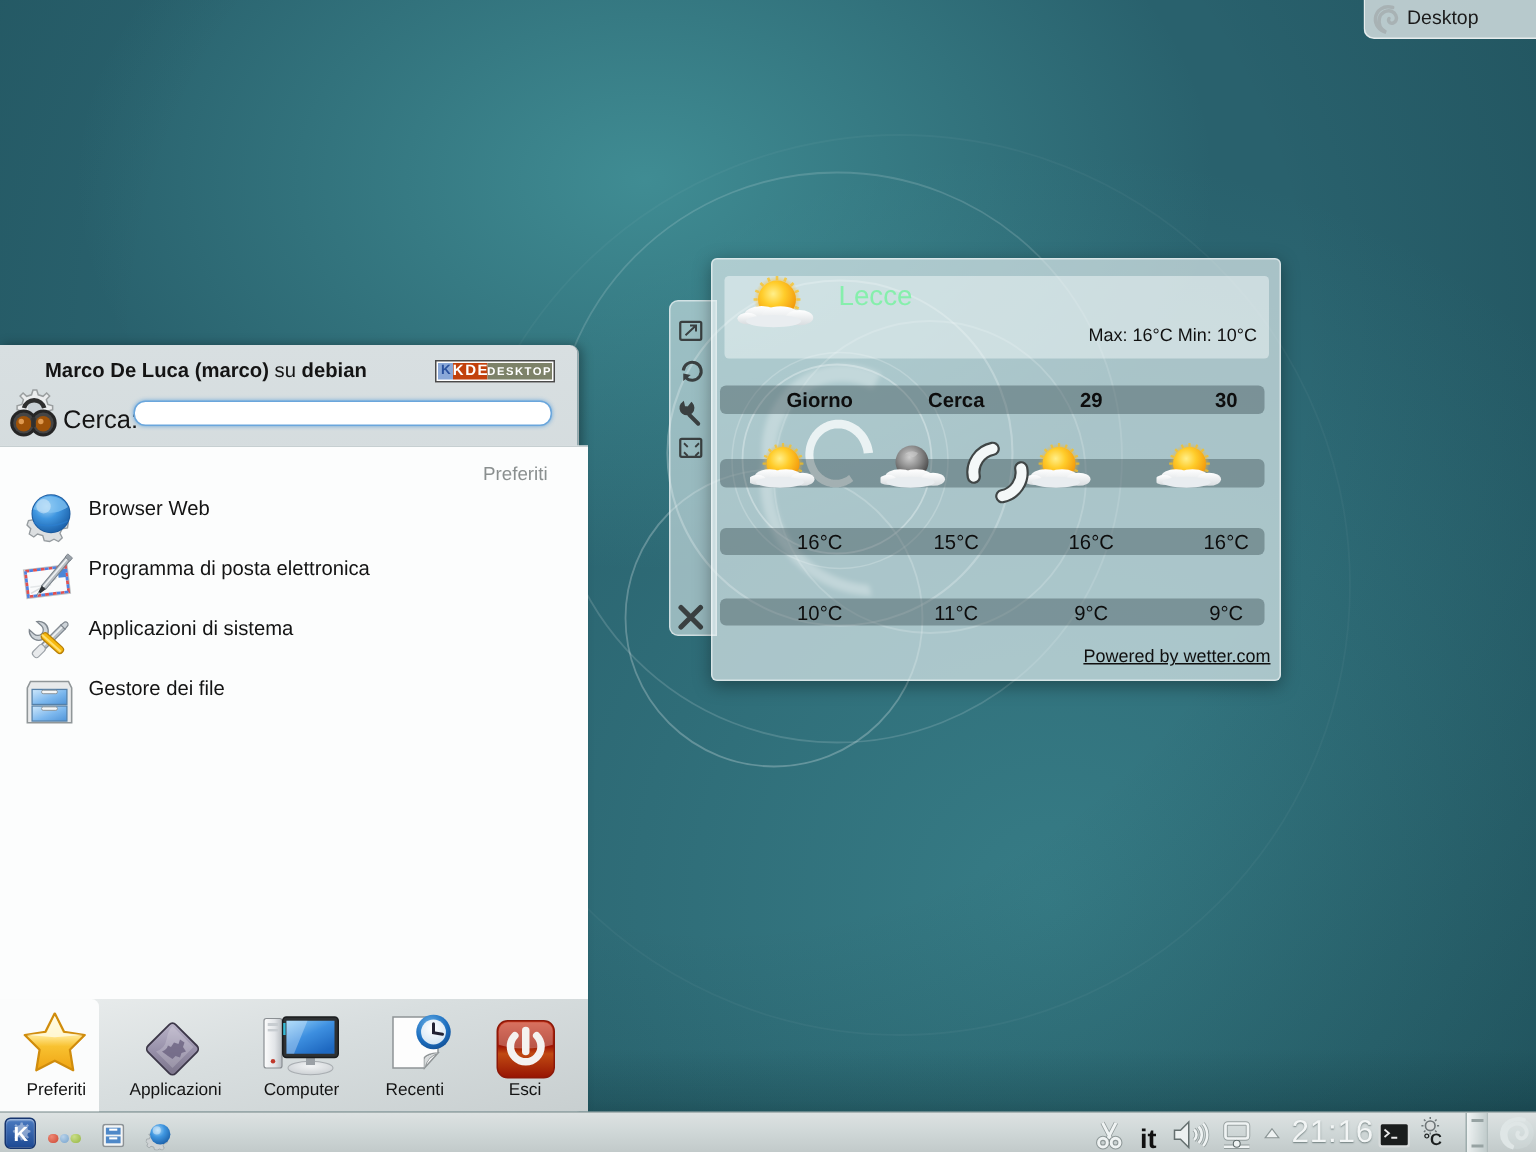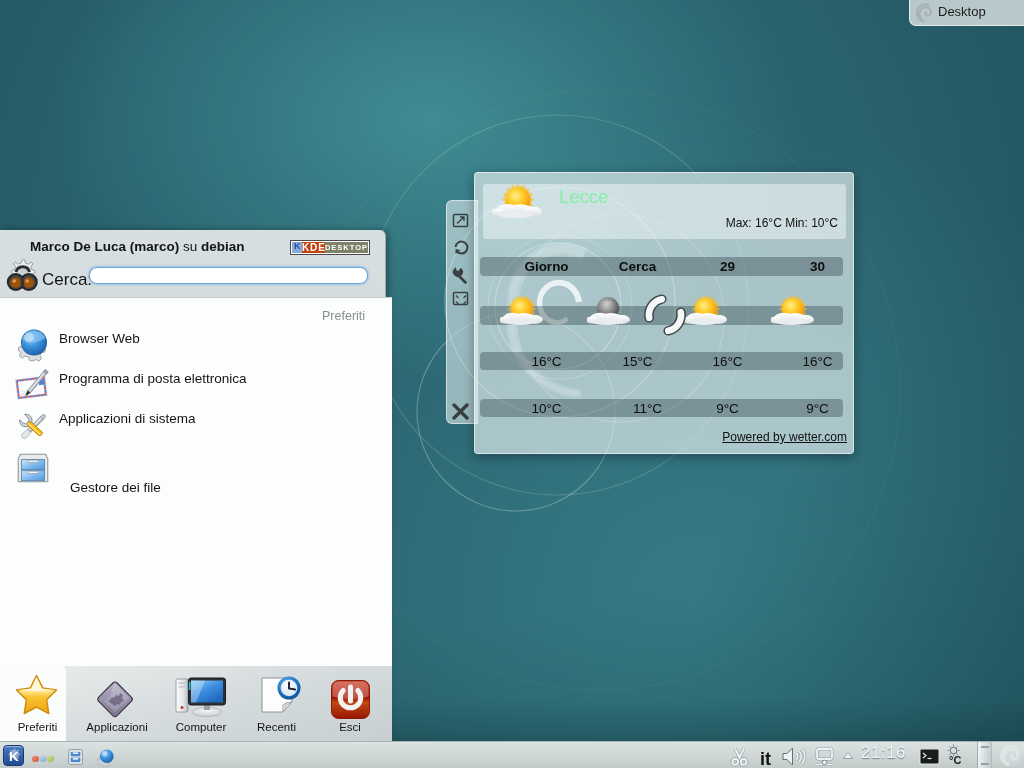--- a/index.html
+++ b/index.html
@@ -131,21 +131,21 @@
       <span style="left:291px;">30</span>
   </div>
   <div class="abs wrow" style="left:5px; top:181px; width:363px; font-size:13.5px; color:#0d0d0d;">
     <span style="left:20px;">16°C</span>
       <span style="left:111px;">15°C</span>
       <span style="left:201px;">16°C</span>
       <span style="left:291px;">16°C</span>
   </div>
   <div class="abs wrow" style="left:5px; top:228px; width:363px; font-size:13.5px; color:#0d0d0d;">
     <span style="left:20px;">10°C</span>
-      <span style="left:121px;">11°C</span>
+      <span style="left:111px;">11°C</span>
       <span style="left:201px;">9°C</span>
       <span style="left:291px;">9°C</span>
   </div>
 
   <svg class="abs" style="left:25px; top:118px;" width="44" height="40" viewBox="-22 -20 44 40">
       <use href="#suncloud"></use>
     </svg>
   <svg class="abs" style="left:112px; top:118px;" width="44" height="40" viewBox="-22 -20 44 40">
       <use href="#mooncloud"></use>
     </svg>
@@ -195,21 +195,21 @@
     <rect x="16.8" y="20" width="3" height="7" rx="1.2" fill="#303030"></rect>
   </svg>
   <span class="abs" style="left:42px; top:40px; font-size:17px; color:#141414;">Cerca:</span>
   <div class="abs" style="left:89px; top:37px; width:279px; height:17px; background:#fff; border:1px solid #6aa6dc; border-radius:8px; box-shadow:0 0 3px rgba(90,160,220,0.9);"></div>
 
   <div class="abs" style="left:0; top:67px; width:392px; height:369px; background:#fcfdfd; border-top:1px solid #c6cfd1;"></div>
   <span class="abs" style="left:322px; top:79px; font-size:12.5px; color:#8a8f8f;">Preferiti</span>
   <div class="abs" style="left:59px; top:101px; font-size:13.5px; color:#141414;">Browser Web</div>
   <div class="abs" style="left:59px; top:141px; font-size:13.5px; color:#141414;">Programma di posta elettronica</div>
   <div class="abs" style="left:59px; top:181px; font-size:13.5px; color:#141414;">Applicazioni di sistema</div>
-  <div class="abs" style="left:70px; top:221px; font-size:13.5px; color:#141414;margin-top:29px;">Gestore dei file</div>
+  <div class="abs" style="left:59px; top:221px; font-size:13.5px; color:#141414;">Gestore dei file</div>
 
   <svg class="abs" style="left:14px; top:98px;" width="38" height="38" viewBox="0 0 38 38">
     <g fill="#dcdfe1" stroke="#959b9f" stroke-width="0.9">
       <path d="M11,14 l3.5,0.5 1.5,-3 3.5,0.5 1,3 3.5,1 2.5,-2.5 3,1.5 -0.5,3.5 2.5,2 -0.5,3.5 -3.5,0.5 -1.5,3 1.5,3 -2.5,2.5 -3,-1.5 -3,1.5 -3.5,-0.5 -1,-3.5 -3.5,-1 -2.5,2 -3,-2 1,-3.5 -2.5,-2.5 1,-3 3.5,-0.5 1,-3 -1.5,-2.5 z"></path>
     </g>
     <circle cx="21" cy="18" r="7" fill="#c2c8cc"></circle>
     <circle cx="20" cy="14.5" r="13" fill="#19589c"></circle>
     <circle cx="20" cy="14.5" r="12.4" fill="url(#globeg)"></circle>
     <path d="M8.2,11.5 a12.4,12.4 0 0 1 23.1,-1.5 q-7,4.5 -13,3.8 t-10.1,-2.3" fill="#85c4f2" opacity="0.7"></path>
     <path d="M8.5,20.5 q10,4.5 22.5,-1" stroke="#2b7fd0" stroke-width="1" fill="none" opacity="0.6"></path>
@@ -416,21 +416,21 @@
     <g fill="none" stroke="#eff3f3" stroke-width="1.8">
       <rect x="5" y="3" width="15" height="10" rx="1.5"></rect>
       <path d="M12.5,13 L12.5,16.5"></path>
       <path d="M4,18.5 L21,18.5"></path>
     </g>
     <circle cx="12.5" cy="16.5" r="2.3" fill="#eff3f3" stroke="#5f6a6a" stroke-width="0.7"></circle>
   </svg>
     <svg class="abs" style="left:842px; top:9px;" width="12" height="9" viewBox="0 0 12 9">
     <path d="M6,1.5 L10.5,7.5 L1.5,7.5 Z" fill="#eef2f2" stroke="#8a9494" stroke-width="0.8"></path>
   </svg>
-  <span class="abs" style="left:861px; top:1px; font-size:17px; color:#f2f5f5; text-shadow:0 1px 1px rgba(40,60,60,0.55); letter-spacing:0.5px;">21:16</span>
+  <span class="abs" style="left:861px; top:1px; font-size:21px; color:#f2f5f5; text-shadow:0 1px 1px rgba(40,60,60,0.55); letter-spacing:0.5px;">21:16</span>
   <svg class="abs" style="left:918px; top:5px;" width="23" height="20" viewBox="0 0 23 20">
     <rect x="1" y="1" width="21" height="17" rx="2" fill="#d8dcdc"></rect>
     <rect x="2.5" y="2.5" width="18" height="14" rx="1" fill="#1a1d1d"></rect>
     <path d="M5,6 l3,2.5 -3,2.5" stroke="#e8e8e8" stroke-width="1.2" fill="none"></path>
     <path d="M9.5,11.5 l4,0" stroke="#e8e8e8" stroke-width="1.2"></path>
   </svg>
   <div class="abs" style="left:946px; top:2px; width:18px; height:23px;">
     <svg width="15" height="13" viewBox="0 0 15 13" style="position:absolute;top:0;left:0;">
       <circle cx="7.5" cy="6.5" r="3.2" fill="#d8dcdc" stroke="#6f7678" stroke-width="1.1"></circle>
       <g stroke="#6f7678" stroke-width="1">

